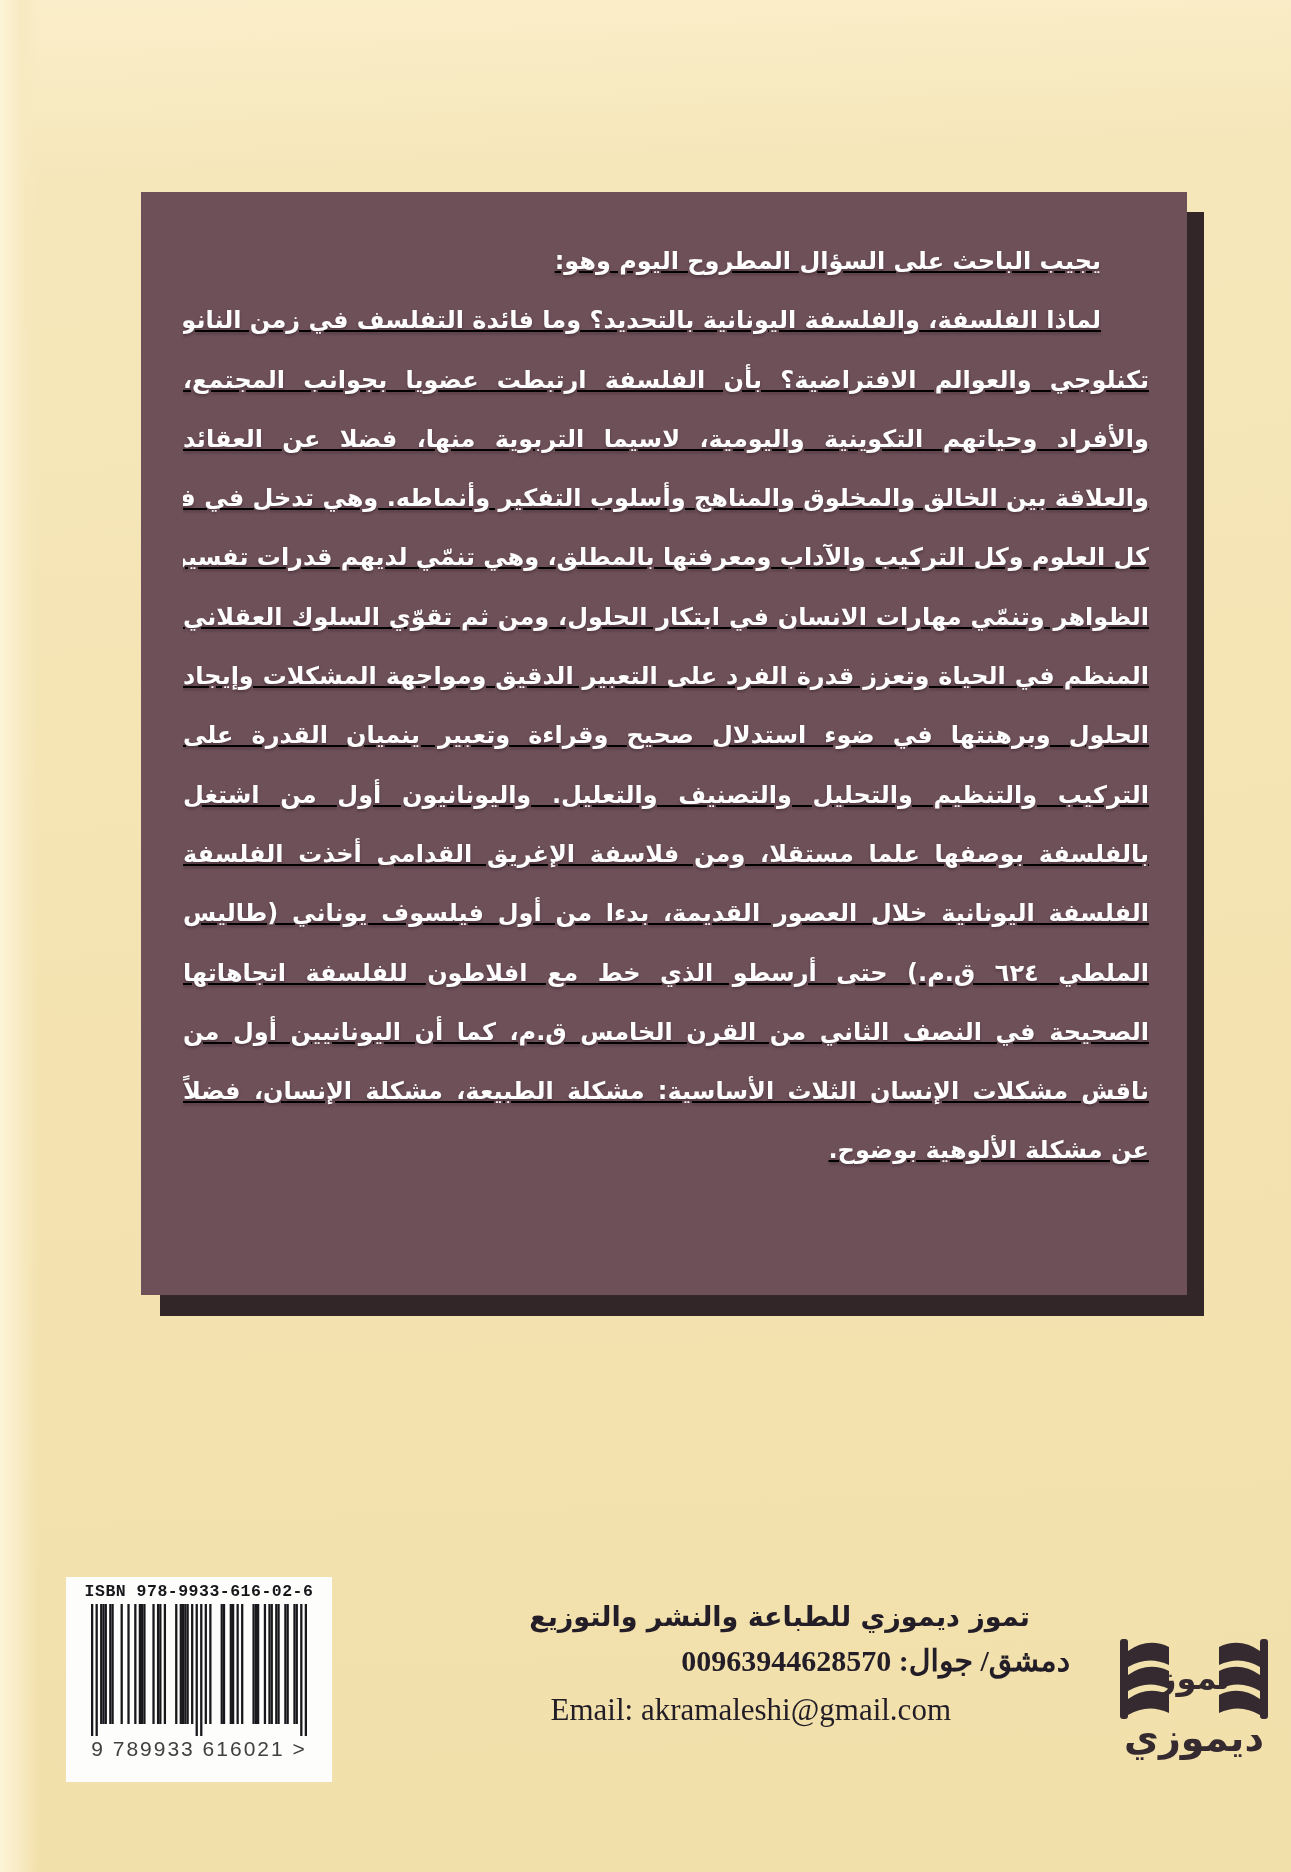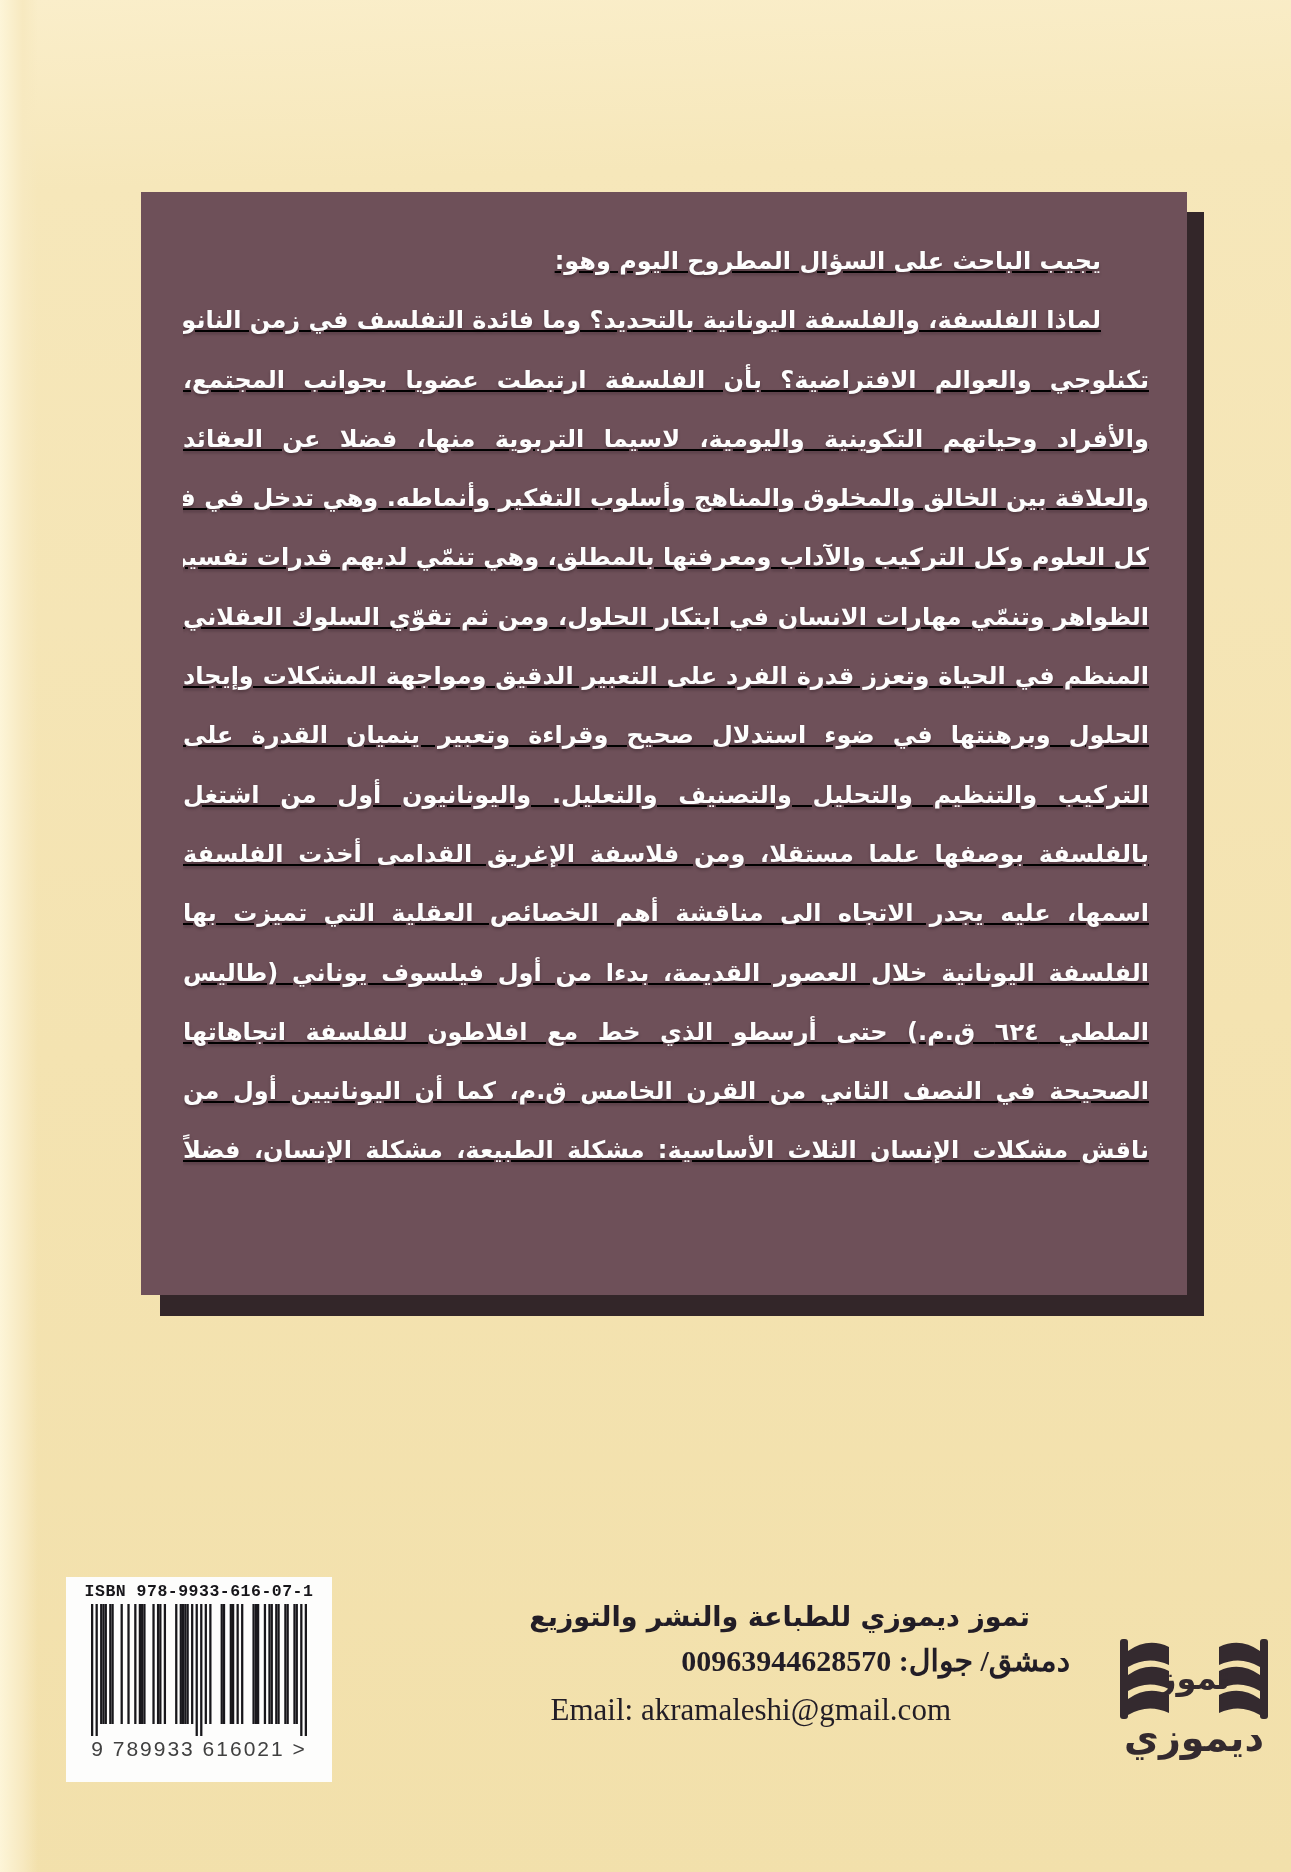--- a/index.html
+++ b/index.html
@@ -91,29 +91,29 @@
     <div class="syn-line start-para">لماذا الفلسفة، والفلسفة اليونانية بالتحديد؟ وما فائدة التفلسف في زمن النانو</div>
     <div class="syn-line">تكنلوجي والعوالم الافتراضية؟ بأن الفلسفة ارتبطت عضويا بجوانب المجتمع،</div>
     <div class="syn-line">والأفراد وحياتهم التكوينية واليومية، لاسيما التربوية منها، فضلا عن العقائد</div>
     <div class="syn-line">والعلاقة بين الخالق والمخلوق والمناهج وأسلوب التفكير وأنماطه. وهي تدخل في فهم</div>
     <div class="syn-line">كل العلوم وكل التركيب والآداب ومعرفتها بالمطلق، وهي تنمّي لديهم قدرات تفسير</div>
     <div class="syn-line">الظواهر وتنمّي مهارات الانسان في ابتكار الحلول، ومن ثم تقوّي السلوك العقلاني</div>
     <div class="syn-line">المنظم في الحياة وتعزز قدرة الفرد على التعبير الدقيق ومواجهة المشكلات وإيجاد</div>
     <div class="syn-line">الحلول وبرهنتها في ضوء استدلال صحيح وقراءة وتعبير ينميان القدرة على</div>
     <div class="syn-line">التركيب والتنظيم والتحليل والتصنيف والتعليل. واليونانيون أول من اشتغل</div>
     <div class="syn-line">بالفلسفة بوصفها علما مستقلا، ومن فلاسفة الإغريق القدامى أخذت الفلسفة</div>
-    <div class="syn-line">اسمها، عليه يجدر الاتجاه الى مناقشة أهم الخصائص العقلية التي تميزت بها</div>
     <div class="syn-line">الفلسفة اليونانية خلال العصور القديمة، بدءا من أول فيلسوف يوناني (طاليس</div>
     <div class="syn-line">الملطي ٦٢٤ ق.م.) حتى أرسطو الذي خط مع افلاطون للفلسفة اتجاهاتها</div>
     <div class="syn-line">الصحيحة في النصف الثاني من القرن الخامس ق.م، كما أن اليونانيين أول من</div>
     <div class="syn-line">ناقش مشكلات الإنسان الثلاث الأساسية: مشكلة الطبيعة، مشكلة الإنسان، فضلاً</div>
+    <div class="syn-line no-justify">عن مشكلة الألوهية بوضوح.</div>
   </div>
 
   <div class="barcode-box">
-    <div class="isbn-label">ISBN 978-9933-616-07-1</div>
+    <div class="isbn-label">ISBN 978-9933-616-02-6</div>
     <svg class="barcode-svg" id="barcode-svg" width="216" height="132" viewBox="0 0 95 44" preserveAspectRatio="none">
         <rect x="0" y="0" width="1" height="44" fill="#18171b"></rect>
         <rect x="2" y="0" width="1" height="44" fill="#18171b"></rect>
         <rect x="4" y="0" width="1" height="40" fill="#18171b"></rect>
         <rect x="5" y="0" width="1" height="40" fill="#18171b"></rect>
         <rect x="6" y="0" width="1" height="40" fill="#18171b"></rect>
         <rect x="8" y="0" width="1" height="40" fill="#18171b"></rect>
         <rect x="9" y="0" width="1" height="40" fill="#18171b"></rect>
         <rect x="13" y="0" width="1" height="40" fill="#18171b"></rect>
         <rect x="16" y="0" width="1" height="40" fill="#18171b"></rect>

